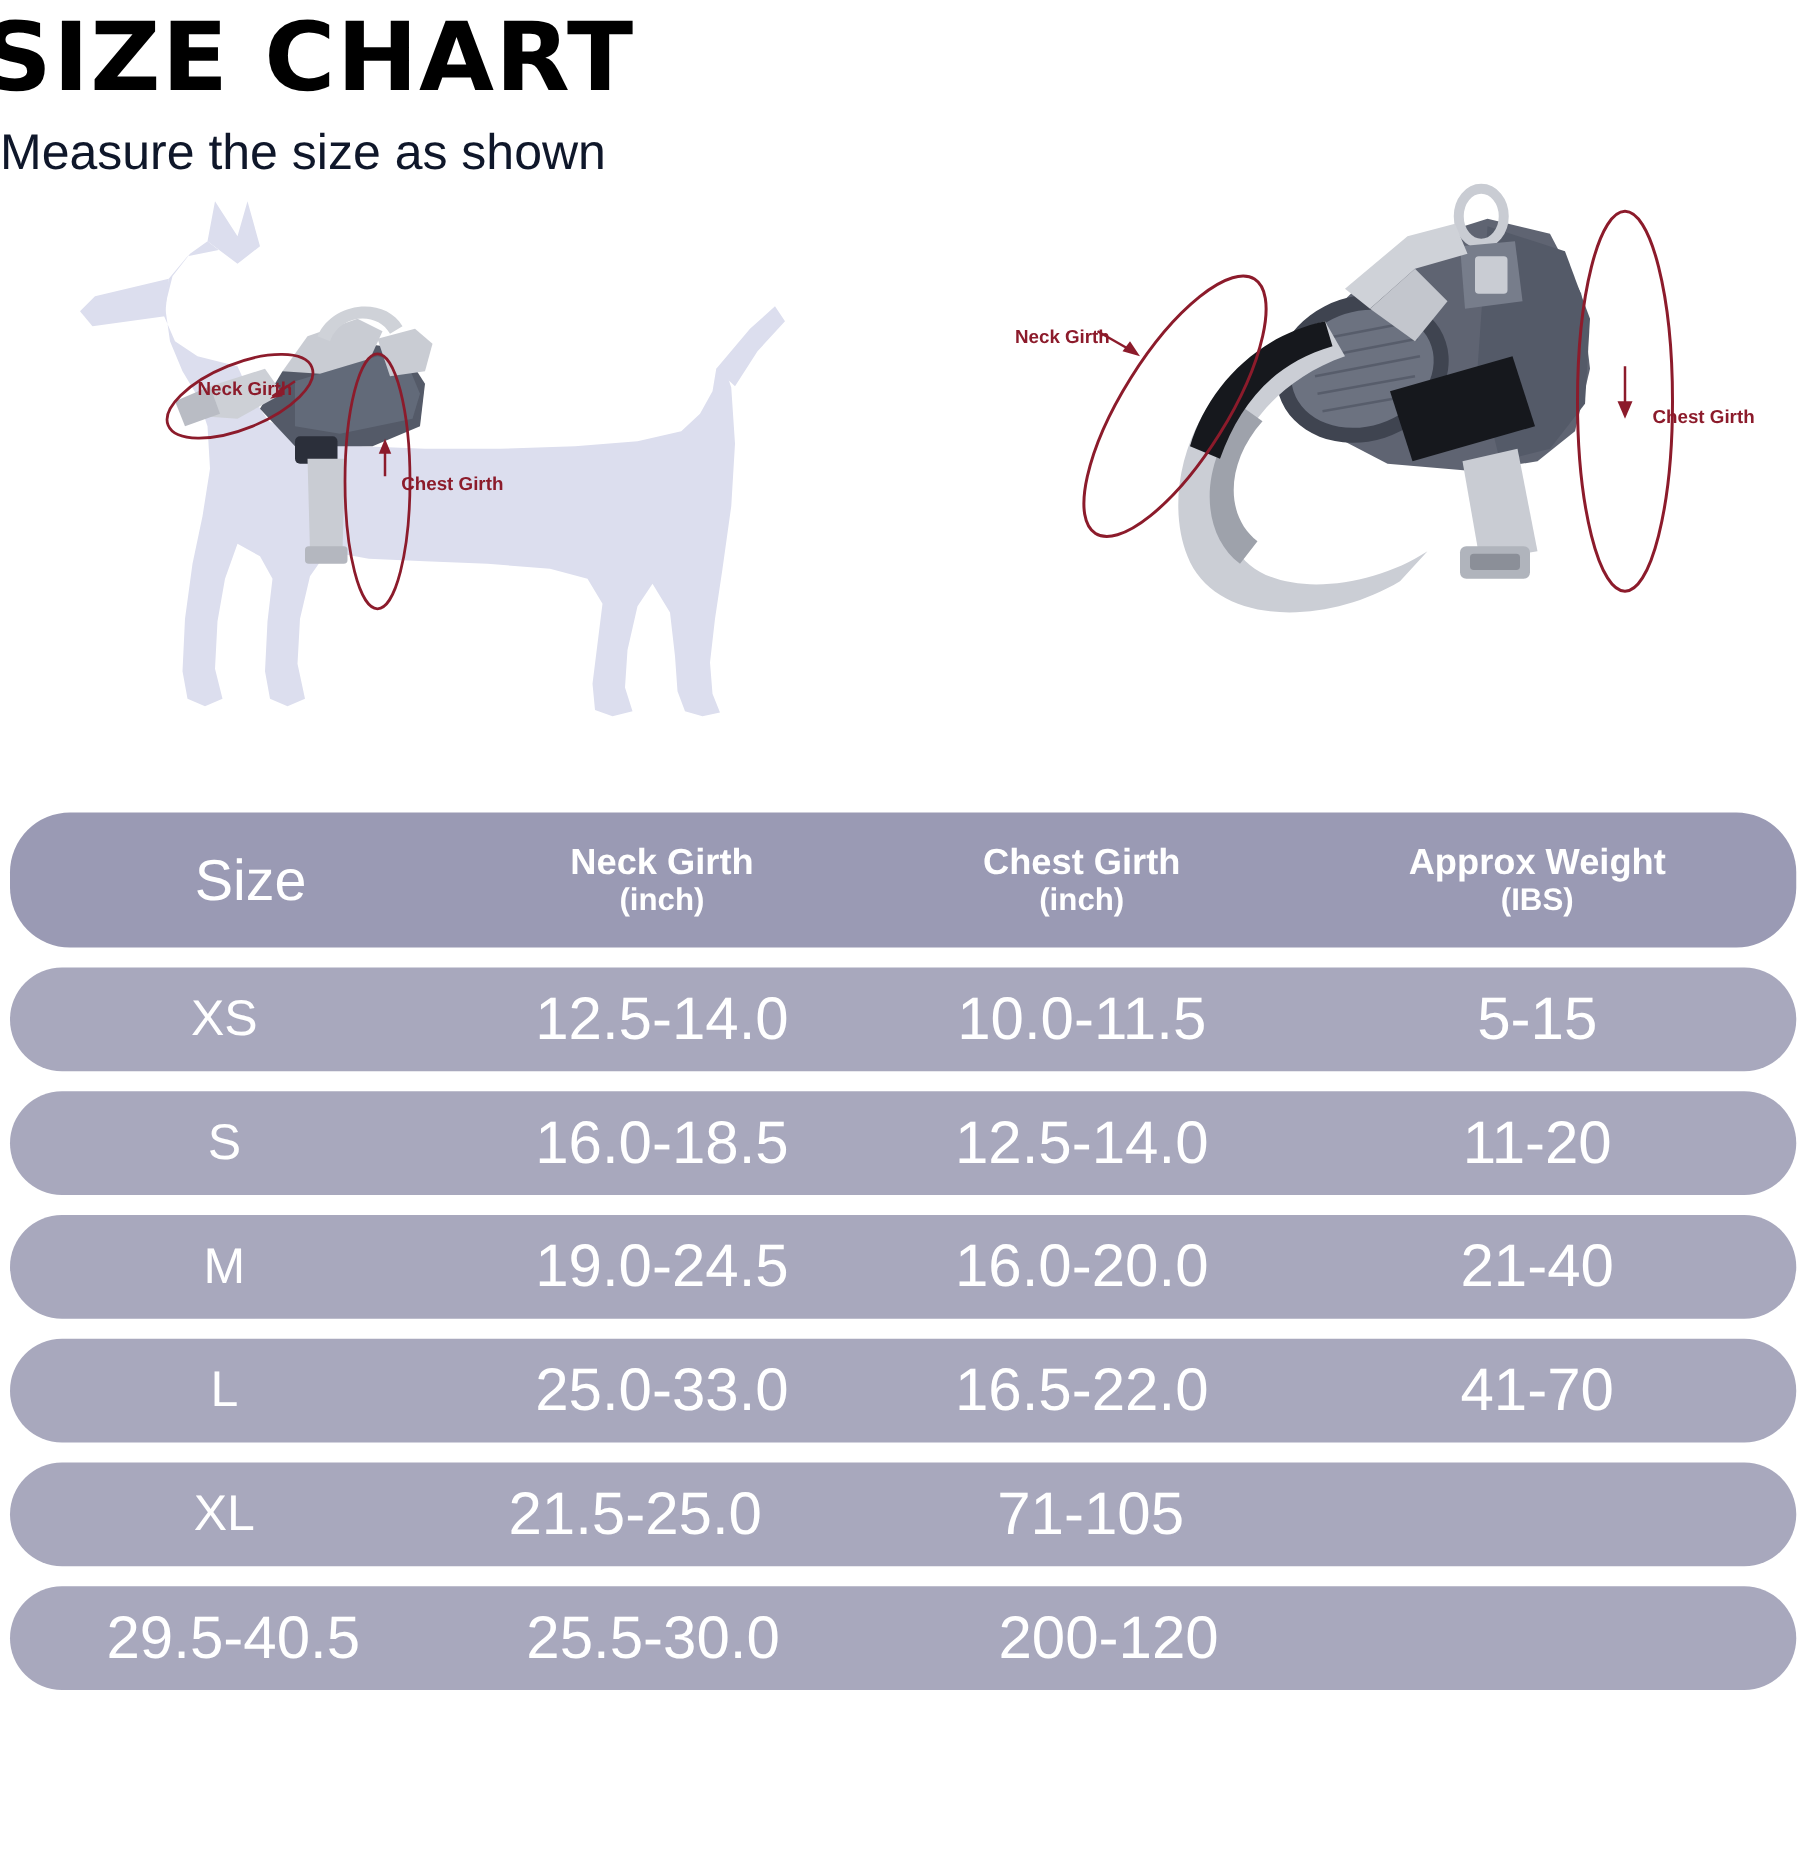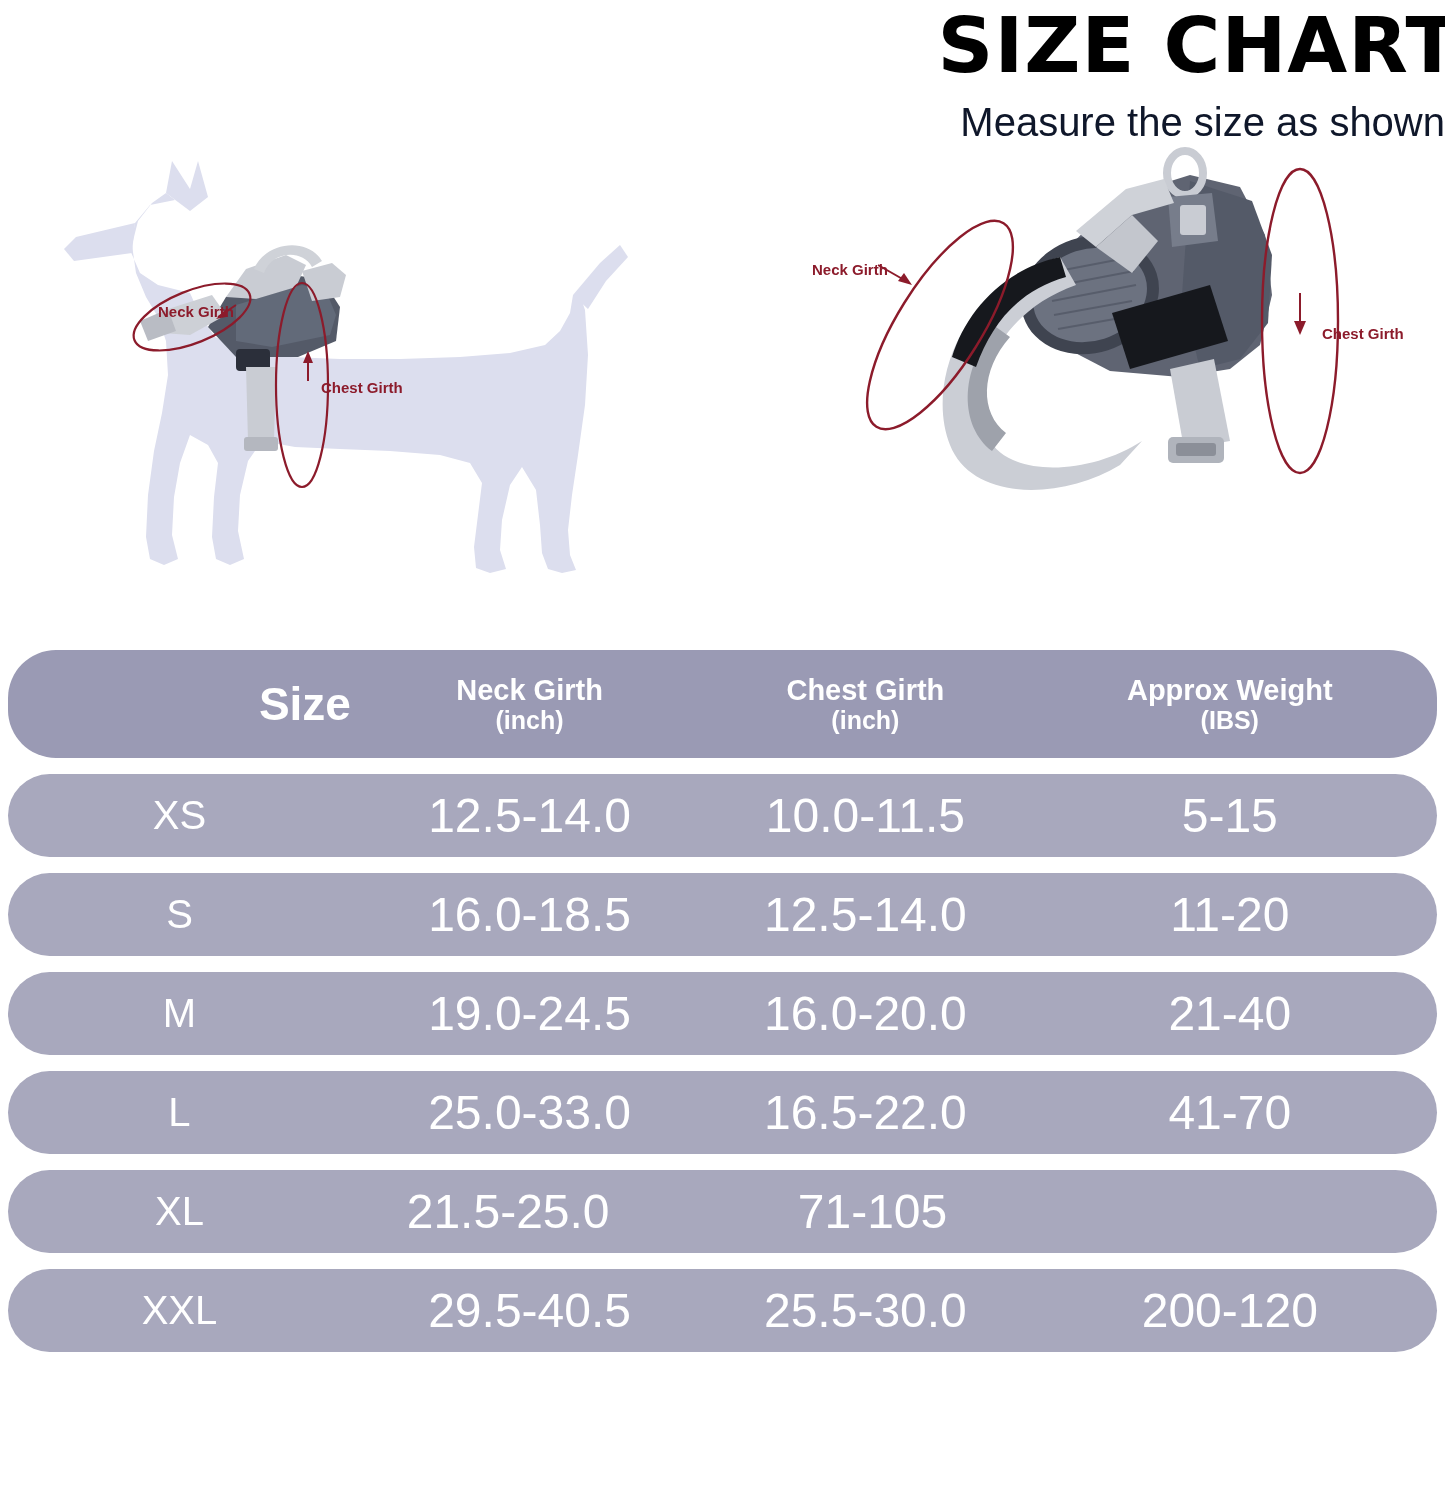--- a/index.html
+++ b/index.html
@@ -13,21 +13,21 @@
     font-family: "Liberation Sans", sans-serif;
     color: #1a1a1a;
     position: relative;
     overflow: hidden;
   }
 
   
   .header {
     width: 100%;
     padding-top: 6px;
-    text-align: right;
+    text-align: left;
   }
   .main-title {
     font-family: "DejaVu Sans", sans-serif;
     font-weight: bold;
     font-size: 76px;
     letter-spacing: 1px;
     color: #000000;
     line-height: 1.05;
     margin: 0;
     transform: scaleX(1.02);
@@ -87,22 +87,22 @@
     text-align: center;
     box-sizing: border-box;
   }
   .c-size   { width: 24%; }
   .c-neck   { width: 25%; }
   .c-chest  { width: 22%; }
   .c-weight { width: 29%; }
 
   .row-head .c-size {
     font-size: 46px;
-    font-weight: bold;
-    text-align: right;
+    font-weight: normal;
+    text-align: center;
     padding-left: 42px;
   }
   .head-main {
     font-size: 29px;
     font-weight: bold;
     line-height: 1.12;
     display: block;
   }
   .head-sub {
     font-size: 25px;
@@ -283,19 +283,18 @@
     <div class="cell c-weight">41-70</div>
   </div>
 
   <div class="row row-body">
     <div class="cell c-size">XL</div>
     <div class="cell c-chest">21.5-25.0</div>
     <div class="cell c-weight">71-105</div>
   </div>
 
   <div class="row row-body">
-    <div class="cell c-size">XXL</div>
     <div class="cell c-neck">29.5-40.5</div>
     <div class="cell c-chest">25.5-30.0</div>
     <div class="cell c-weight">200-120</div>
   </div>
 
 </div>
 
 </body></html>

